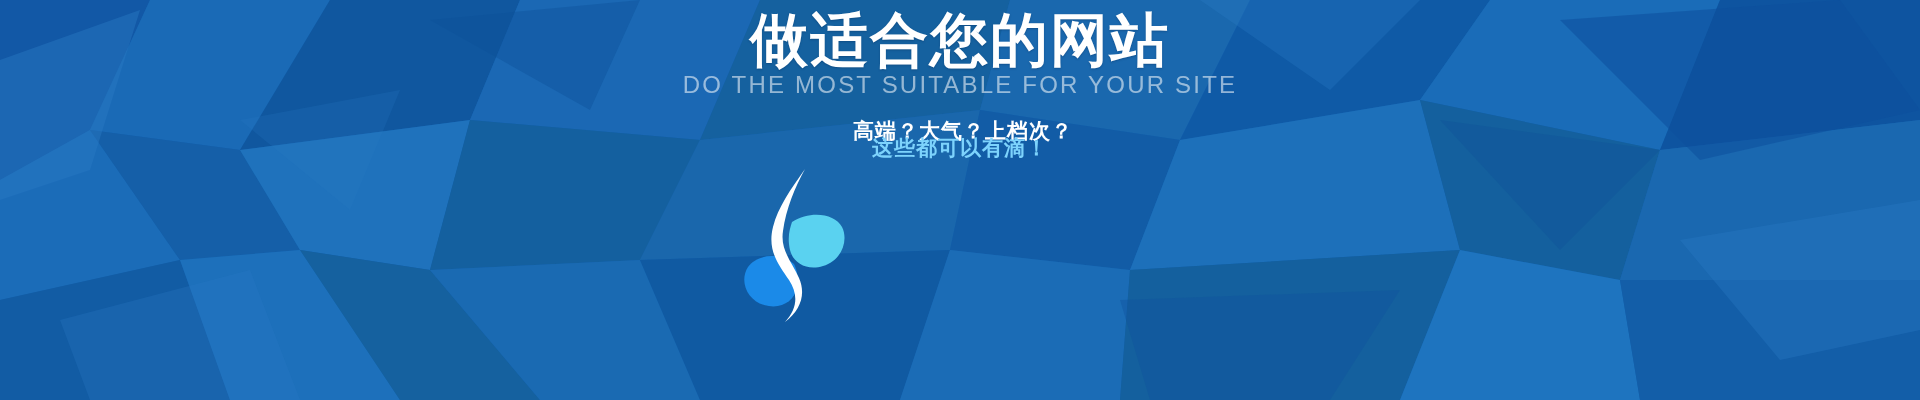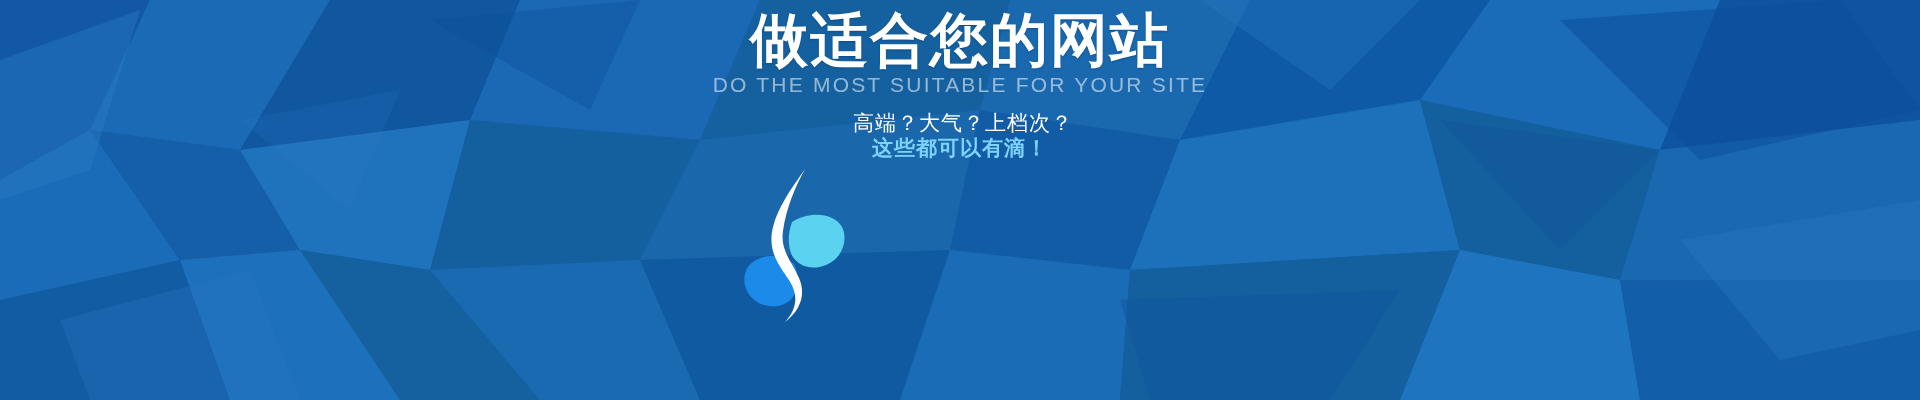--- a/index.html
+++ b/index.html
@@ -40,31 +40,31 @@
     top: 8px;
     font-size: 58px;
     line-height: 64px;
     font-weight: bold;
     color: #ffffff;
     letter-spacing: 2px;
     text-shadow: 0 1px 2px rgba(4,40,85,0.35);
   }
   #subheadline {
     top: 74px;
-    font-size: 21px;
+    font-size: 24px;
     line-height: 22px;
     font-weight: 300;
     color: rgba(255,255,255,0.55);
     letter-spacing: 2.2px;
   }
   #tagline-1 {
-    top: 109px;
+    top: 117px;
     font-size: 21px;
     line-height: 28px;
-    font-weight: normal;
+    font-weight: bold;
     color: #ffffff;
     letter-spacing: 1px;
     padding-left: 6px;
   }
   #tagline-2 {
     top: 134px;
     font-size: 21px;
     line-height: 28px;
     font-weight: bold;
     color: #7dd3fc;

